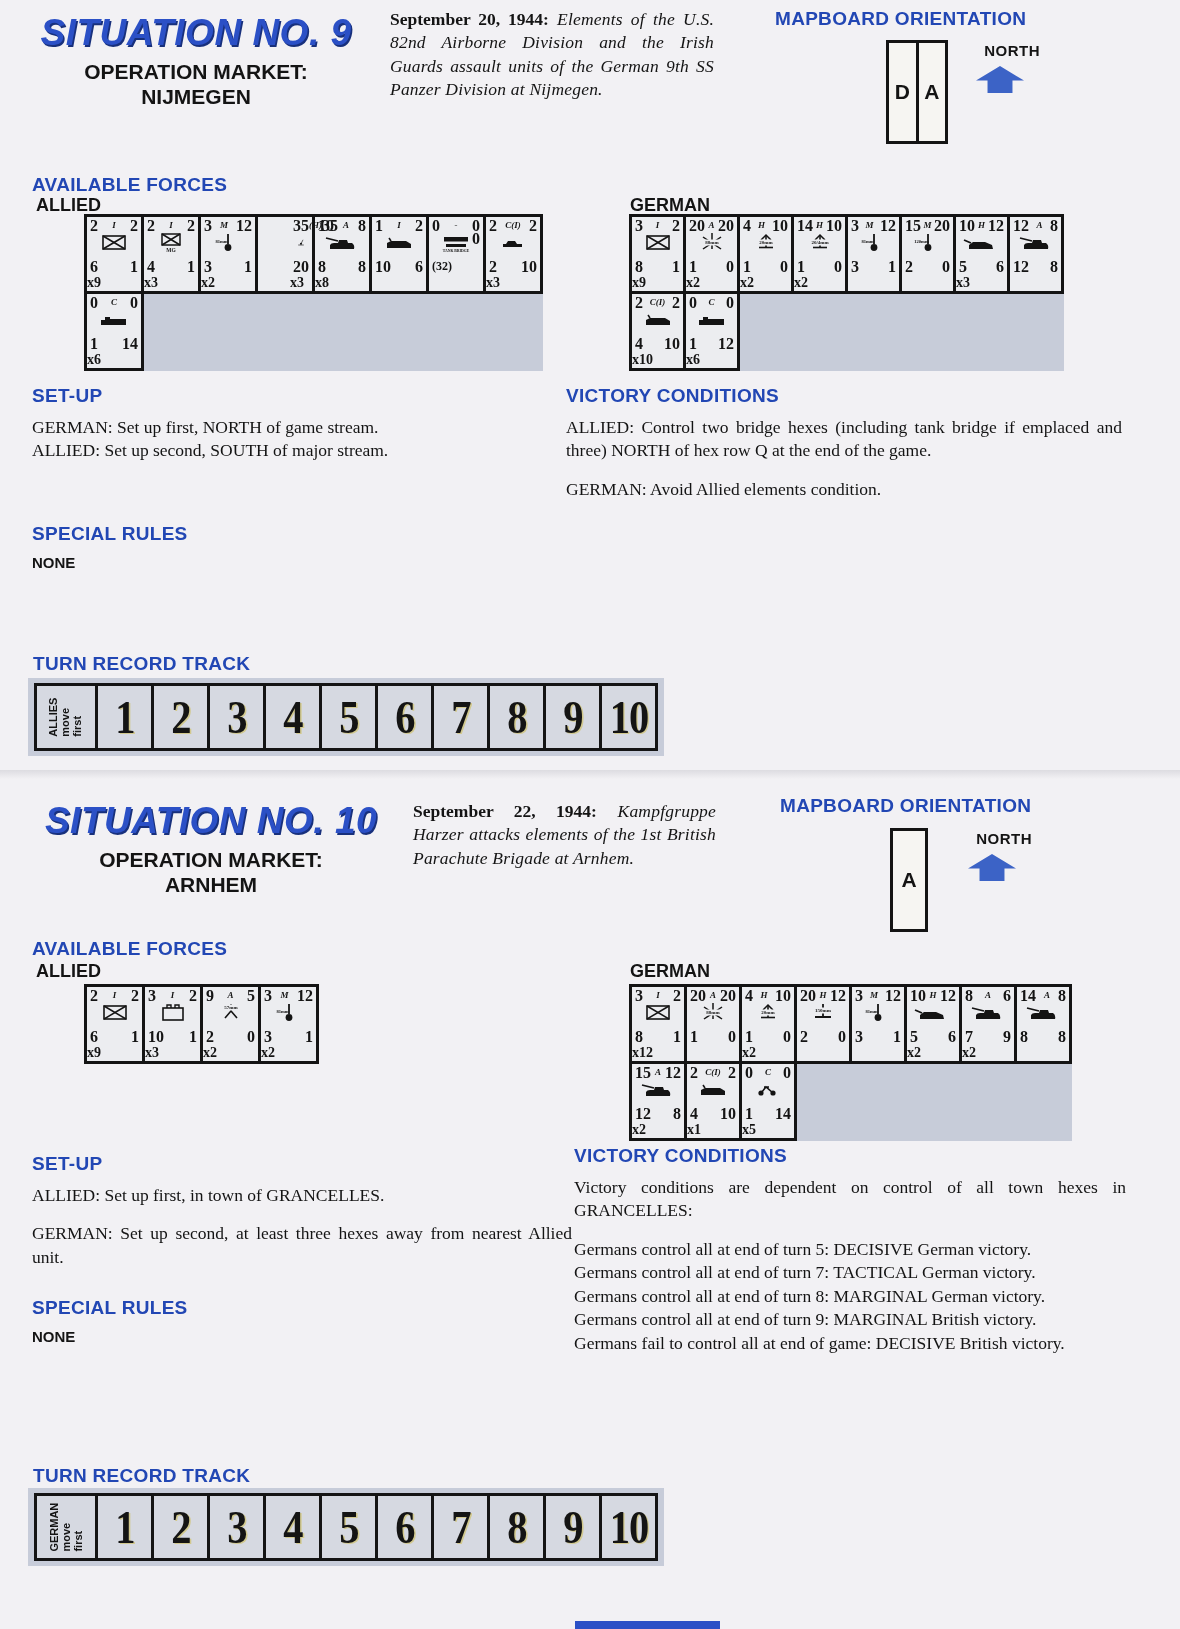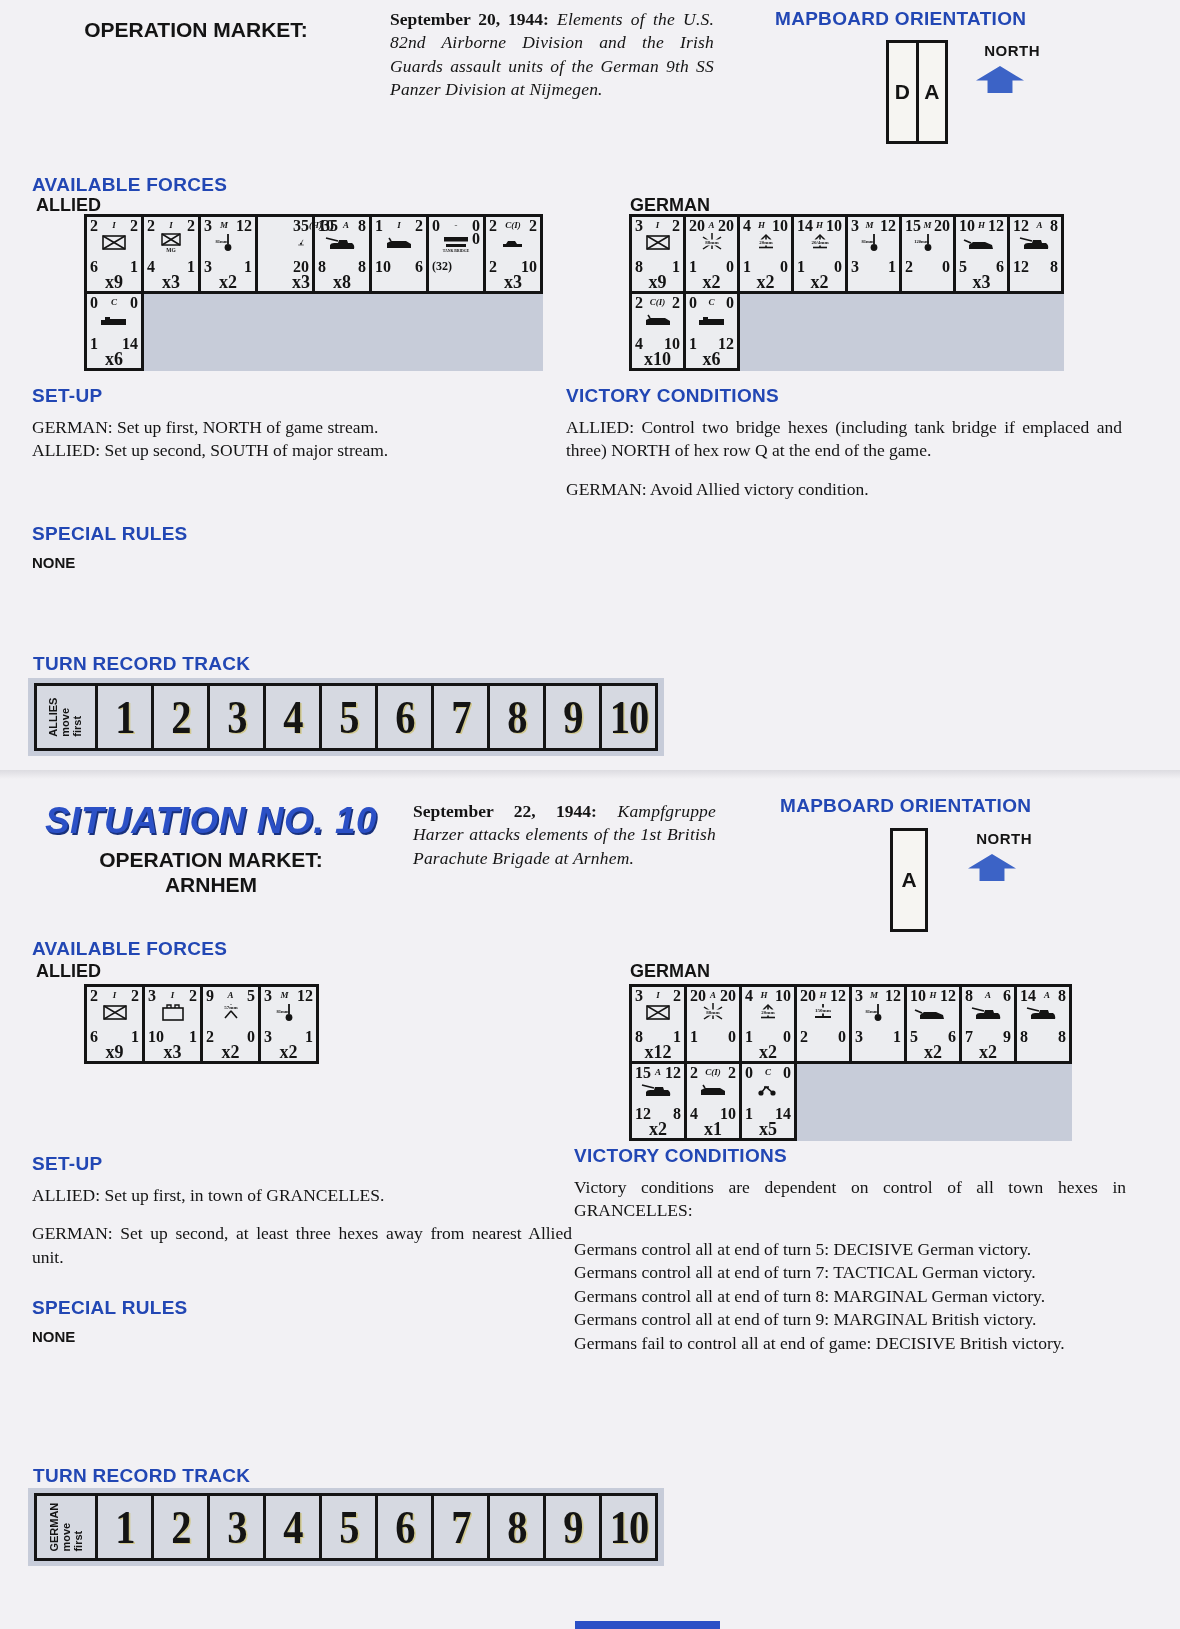--- a/index.html
+++ b/index.html
@@ -48,21 +48,21 @@
     background:#ecedf0; display:flex; flex-direction:column; }
   .ccell:first-child { margin-left:0; }
   .cface { flex:1; position:relative; padding:2px 3px 0; }
   .ctoprow { display:flex; justify-content:space-between; align-items:flex-start;
     font-weight:bold; font-size:16px; line-height:14px; }
   .ccls { font-size:9px; font-style:italic; font-weight:bold; line-height:12px; }
   .cicon { display:flex; justify-content:center; margin-top:-1px; }
   .cbotrow { position:absolute; left:3px; right:3px; bottom:1px; display:flex;
     justify-content:space-between; font-weight:bold; font-size:16px; line-height:15px; }
   .cbotrow .small { font-size:12px;margin-top:28px; }
-  .cmult { height:16px; text-align:center; font-weight:bold; font-size:18px; line-height:15px; }
+  .cmult { height:16px; text-align:left; font-weight:bold; font-size:14px; line-height:15px; }
 
   .txtblock .body { margin-top:9px; font-size:17.5px; line-height:1.34; }
   .grp + .grp { margin-top:15px; }
   .grp .line { text-align:justify; }
 
   .track { position:absolute; background:#c7ccd9; padding:5px 6px; }
   .ttrack { display:flex; }
   .tcell { height:68px; border:3px solid #141414; margin-left:-3px; background:#d6d9e1;
     display:flex; align-items:center; justify-content:center; }
   .tcell:first-child { margin-left:0; width:64px; }
@@ -74,22 +74,24 @@
 
   .frag { position:absolute; left:575px; top:1621px; width:145px; height:8px; background:#2b50c6; }
 </style>
 </head>
 <body>
 
 <div class="page">
 
   <div class="sec" id="sec9">
     <div class="abs title-block" style="left:28px; top:12px; width:336px;">
+      <div class="sit-title">SITUATION NO. 9</div>
       <div class="sit-sub">
         <div>OPERATION MARKET:</div>
+        <div>NIJMEGEN</div>
       </div>
     </div>
 
     <div class="abs desc" style="left:390px; top:8px; width:324px;">
       <span class="d-bold">September 20, 1944:</span><span class="d-ital"> Elements of the U.S. 82nd Airborne Division and the Irish Guards assault units of the German 9th SS Panzer Division at Nijmegen.</span>
     </div>
 
     <div class="abs h" style="left:775px; top:8px;">MAPBOARD ORIENTATION</div>
     <div class="abs board" style="left:886px; top:40px; width:62px; height:104px;">
         <div class="bcell">D</div>
@@ -522,21 +524,21 @@
         </div>
     </div>
 
     <div class="abs txtblock" style="left:566px; top:385px; width:556px;">
       <div class="h">VICTORY CONDITIONS</div>
       <div class="body">
           <div class="grp">
             <div class="line">ALLIED: Control two bridge hexes (including tank bridge if emplaced and three) NORTH of hex row Q at the end of the game.</div>
           </div>
           <div class="grp">
-            <div class="line">GERMAN:  Avoid Allied victory condition.</div>
+            <div class="line">GERMAN:  Avoid Allied elements condition.</div>
           </div>
         </div>
     </div>
 
     <div class="abs txtblock" style="left:32px; top:523px;">
       <div class="h">SPECIAL RULES</div>
       <div class="none-label">NONE</div>
     </div>
 
     <div class="abs h" style="left:33px; top:653px;">TURN RECORD TRACK</div>

